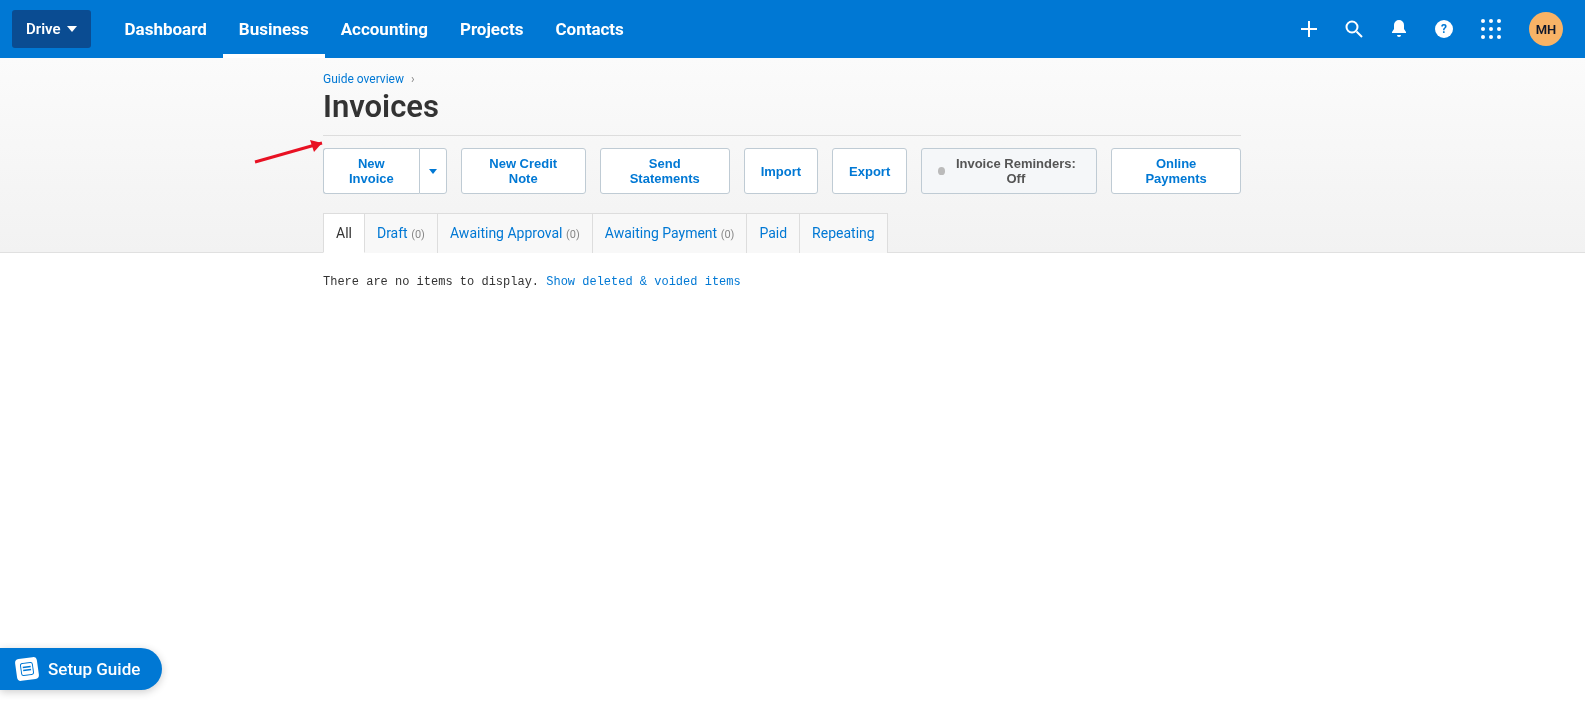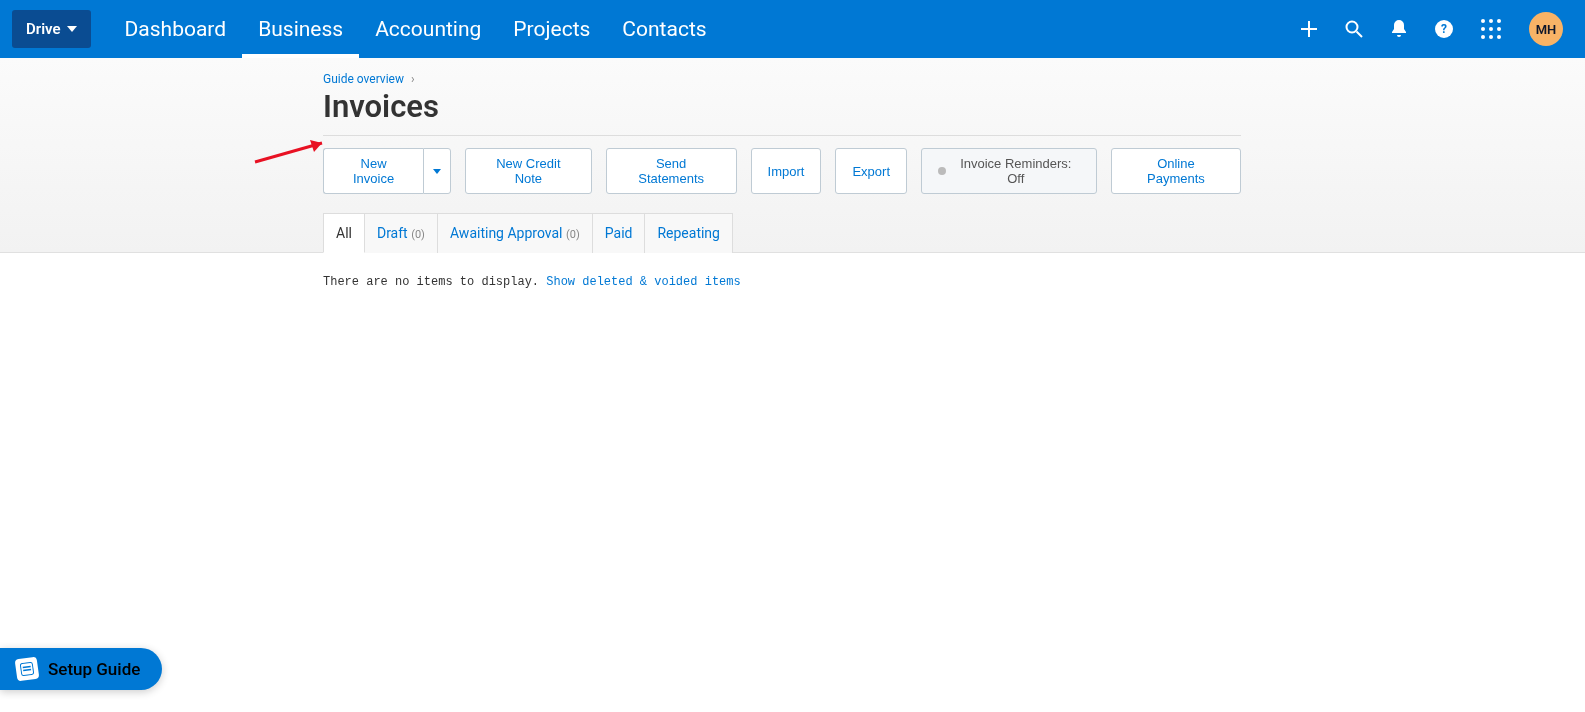--- a/index.html
+++ b/index.html
@@ -3,60 +3,60 @@
   <meta charset="utf-8">
   <style>
     * { margin: 0; padding: 0; box-sizing: border-box; }
     body { font-family: -apple-system, BlinkMacSystemFont, "Segoe UI", Roboto, Arial, sans-serif; background: #fff; color: #333; width: 1585px; height: 712px; overflow: hidden; position: relative; }
 
     
     .header { background: #0078d4; height: 58px; display: flex; align-items: center; padding: 0 0; color: #fff; }
     .org-switch { background: #0a4c92; height: 38px; margin: 0 0 0 12px; padding: 8px 14px; display: flex; align-items: center; border-radius: 3px; cursor: pointer; font-size: 15px; font-weight: 600; }
     .org-switch svg { margin-left: 6px; }
     .nav { display: flex; align-items: stretch; margin-left: 18px; height: 58px; }
-    .nav-item { display: flex; align-items: center; padding: 0 16px; font-size: 21px; font-weight: 400; cursor: pointer; position: relative; }
+    .nav-item { display: flex; align-items: center; padding: 0 16px; font-size: 17px; font-weight: 700; cursor: pointer; position: relative; }
     .nav-item.active-under::after { content: ""; position: absolute; left: 0; right: 0; bottom: 0; height: 4px; background: #fff; }
     .header-right { margin-left: auto; display: flex; align-items: center; gap: 28px; padding-right: 22px; }
     .header-icon { cursor: pointer; display: flex; align-items: center; justify-content: center; }
     .avatar { width: 34px; height: 34px; border-radius: 50%; background: #f8b366; color: #0f172a; display: flex; align-items: center; justify-content: center; font-size: 13px; font-weight: 600; cursor: pointer; }
     .apps-grid { display: grid; grid-template-columns: repeat(3, 4px); grid-template-rows: repeat(3, 4px); gap: 4px; }
     .apps-grid span { width: 4px; height: 4px; background: #fff; border-radius: 50%; }
 
     
     .page-top { background: linear-gradient(to bottom, #fbfbfb, #f2f2f2); border-bottom: 1px solid #e0e0e0; padding: 14px 0 0; }
     .container { width: 918px; margin-left: 323px; }
 
     .breadcrumb { font-size: 12px; color: #0078d4; }
     .breadcrumb .sep { color: #888; margin-left: 4px; }
     .page-title { font-size: 31px; font-weight: 600; color: #333; margin-top: 2px; }
     .title-rule { border: none; border-top: 1px solid #ddd; margin-top: 10px; }
 
     
     .actions { display: flex; gap: 14px; margin-top: 12px; margin-bottom: 18px; }
-    .btn { border: 1px solid #bfcbd4; background: #fff; color: #0078d4; font-size: 13px; font-weight: 400; padding: 7px 16px; border-radius: 3px; cursor: pointer; display: flex; align-items: center; }
+    .btn { border: 1px solid #bfcbd4; background: #fff; color: #0078d4; font-size: 13px; font-weight: 700; padding: 7px 16px; border-radius: 3px; cursor: pointer; display: flex; align-items: center; }
     .btn-group { display: flex; }
     .btn-group .btn.main { border-radius: 3px 0 0 3px; border-right: none; }
     .btn-group .btn.drop { border-radius: 0 3px 3px 0; padding: 7px 9px; }
     .btn.muted { background: #f5f7f9; color: #555; }
     .status-dot { width: 8px; height: 8px; border-radius: 50%; background: #bbb; margin-right: 6px; display: inline-block; }
 
     
     .tabs { display: flex; }
     .tab { border: 1px solid #ddd; border-bottom: none; padding: 11px 12px; font-size: 14px; color: #0078d4; cursor: pointer; background: #f8f8f8; position: relative; bottom: -1px; }
     .tab + .tab { border-left: none; }
     .tab.active { background: #fff; color: #333; border-bottom: 1px solid #fff; }
     .tab .count { font-size: 11px; color: #888; }
 
     
     .content { padding: 22px 0 0; }
     .empty-msg { font-size: 12px; color: #333; font-family: Liberation Mono, monospace; }
     .empty-msg a { color: #0078d4; text-decoration: none; cursor: pointer; }
 
     
-    .setup-guide { position: fixed; bottom: 22px; left: 0; background: #0078d4; color: #000000; border-radius: 0 28px 28px 0; padding: 10px 22px 10px 16px; display: flex; align-items: center; gap: 10px; font-size: 17px; font-weight: 500; cursor: pointer; box-shadow: 0 2px 8px rgba(0,0,0,0.2); }
+    .setup-guide { position: fixed; bottom: 22px; left: 0; background: #0078d4; color: #ffffff; border-radius: 0 28px 28px 0; padding: 10px 22px 10px 16px; display: flex; align-items: center; gap: 10px; font-size: 17px; font-weight: 500; cursor: pointer; box-shadow: 0 2px 8px rgba(0,0,0,0.2); }
     .setup-icon { width: 22px; height: 22px; background: #fff; border-radius: 4px; display: flex; align-items: center; justify-content: center; color: #0078d4; font-size: 14px; font-weight: 700; transform: rotate(-8deg); }
 
     
     .arrow-annot { position: absolute; left: 250px; top: 132px; pointer-events: none; }
   </style>
 </head>
 <body>
 
 <div class="header">
   <div class="org-switch">
@@ -144,20 +144,24 @@
     <div class="tabs">
       <div class="tab active">All</div>
       <div class="tab">
         <span>Draft</span>
         <span class="count">(0)</span>
       </div>
       <div class="tab">
         <span>Awaiting Approval</span>
         <span class="count">(0)</span>
       </div>
+      <div class="tab">
+        <span>Awaiting Payment</span>
+        <span class="count">(0)</span>
+      </div>
       <div class="tab">Paid</div>
       <div class="tab">Repeating</div>
     </div>
   </div>
 </div>
 
 <div class="content container">
   <p class="empty-msg">
     <span>There are no items to display. </span>
     <a>Show deleted &amp; voided items</a>

